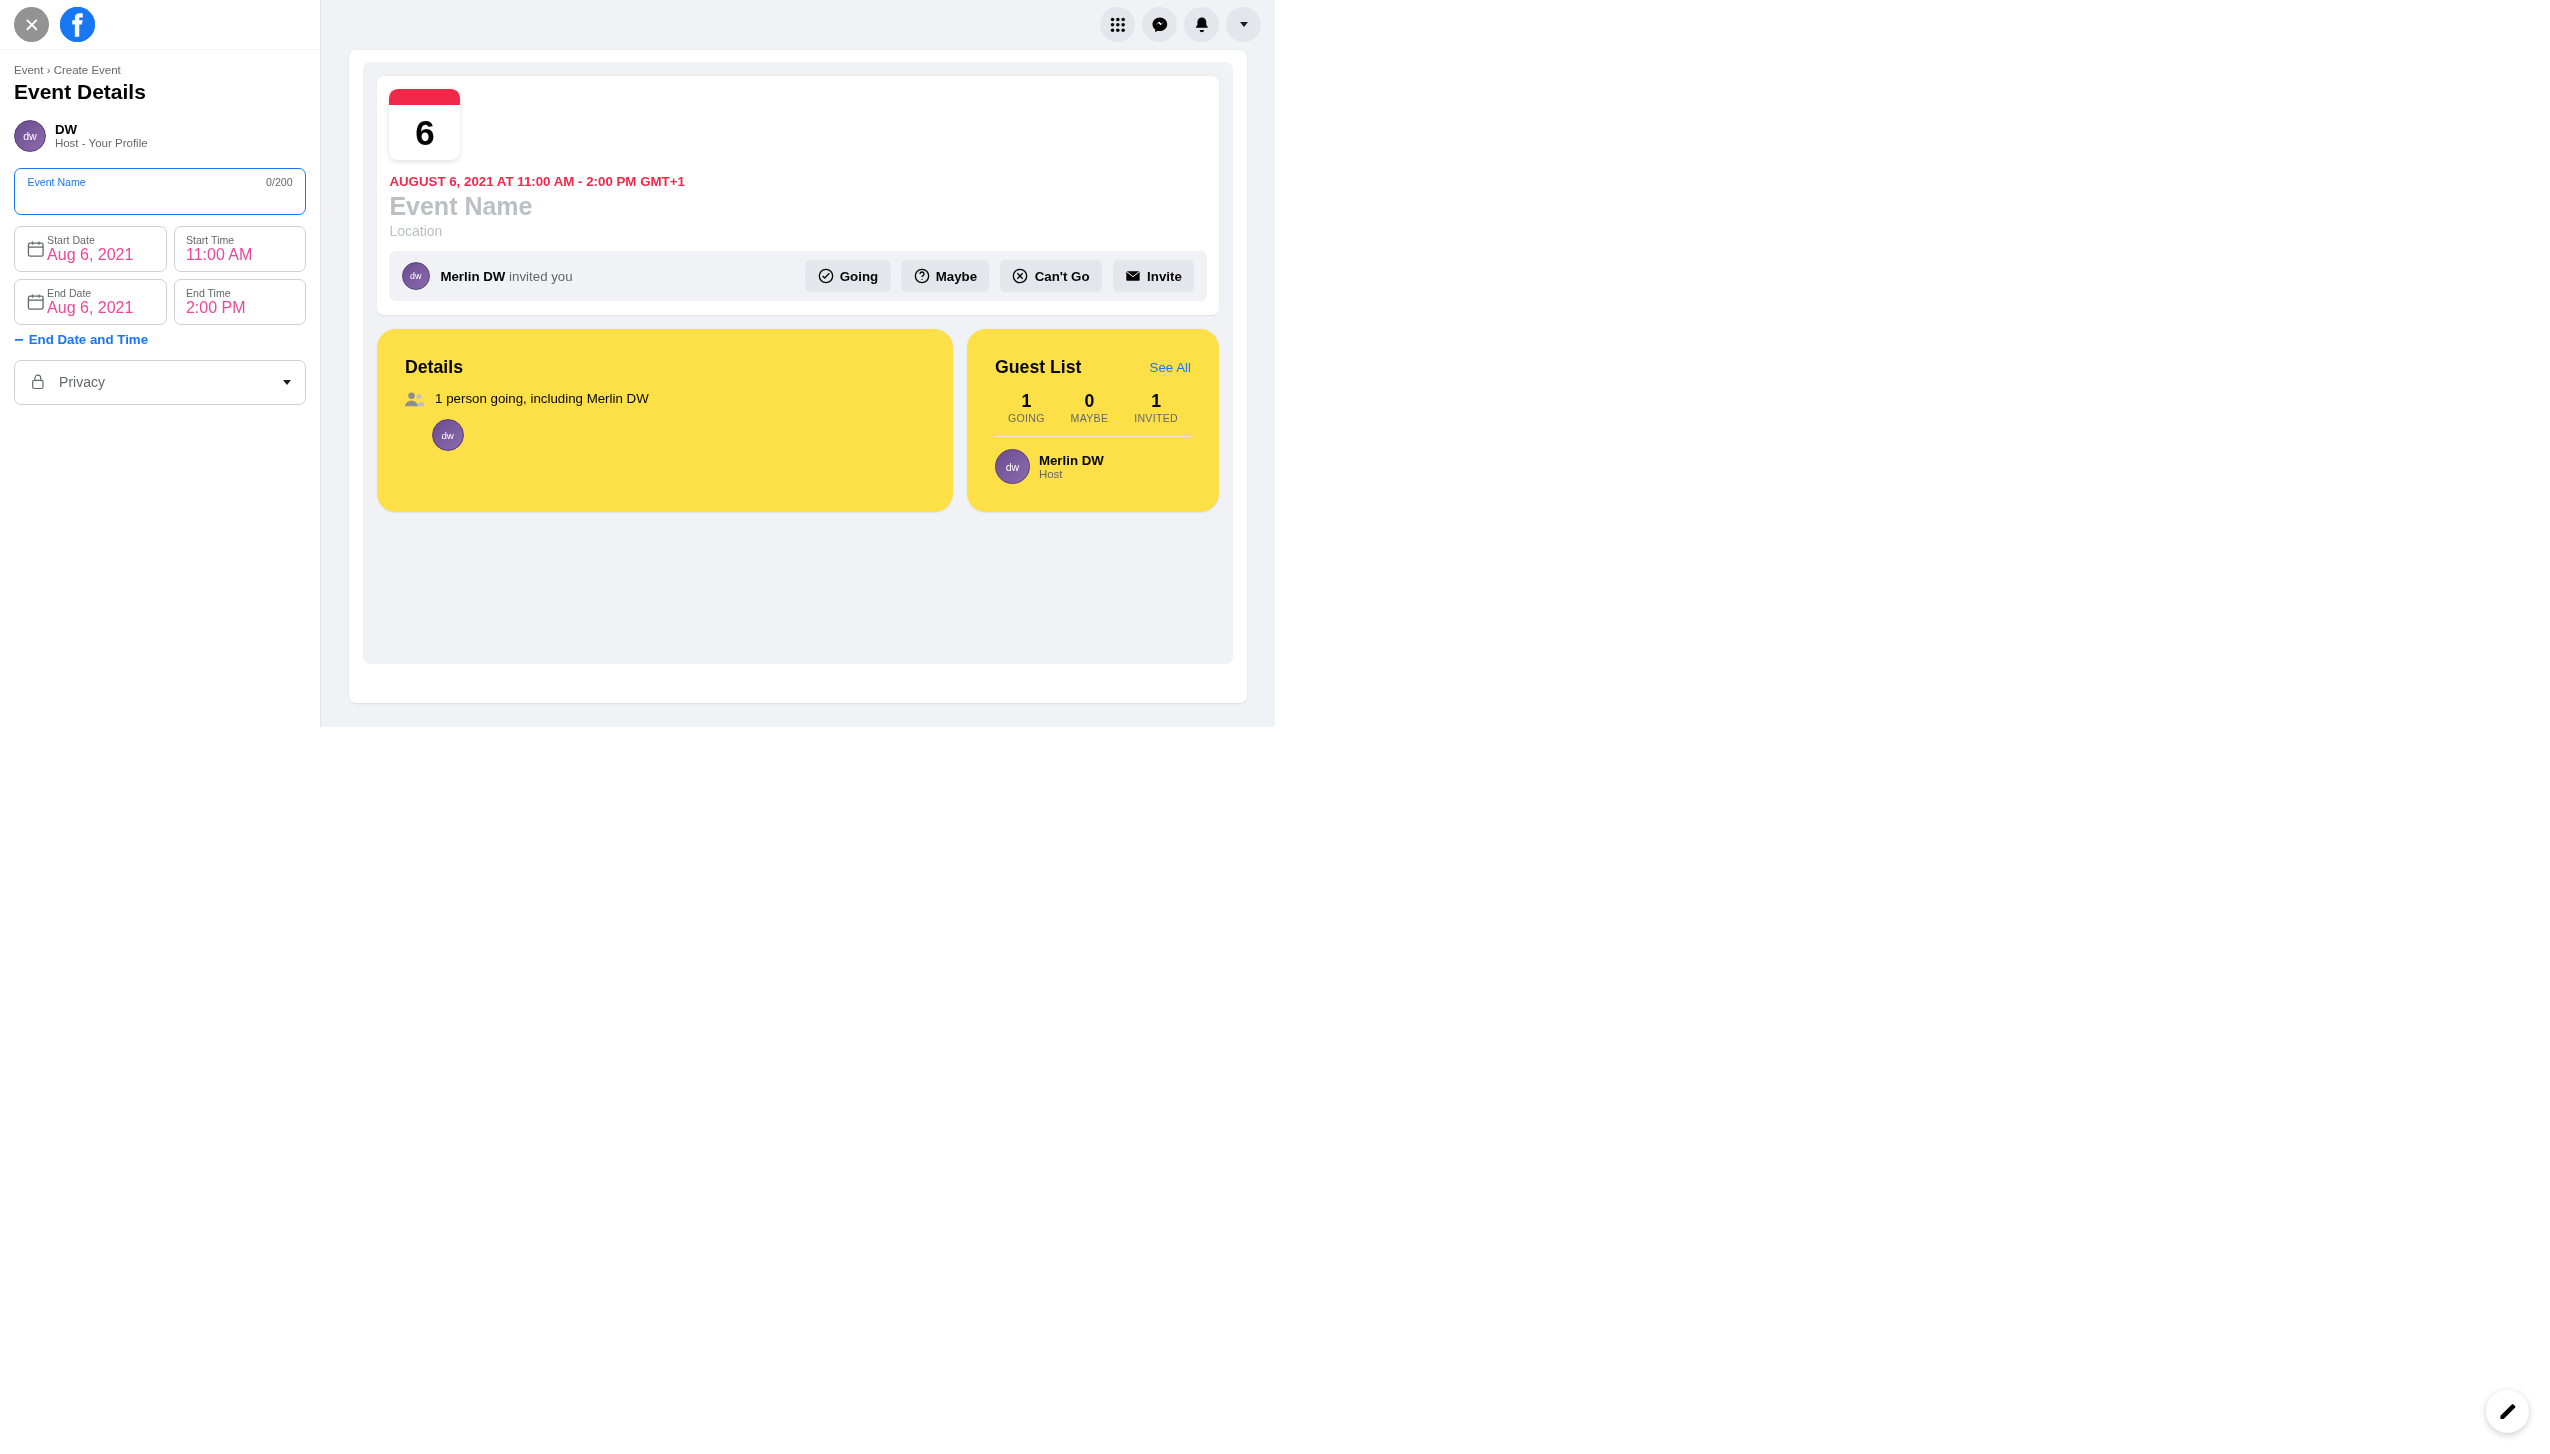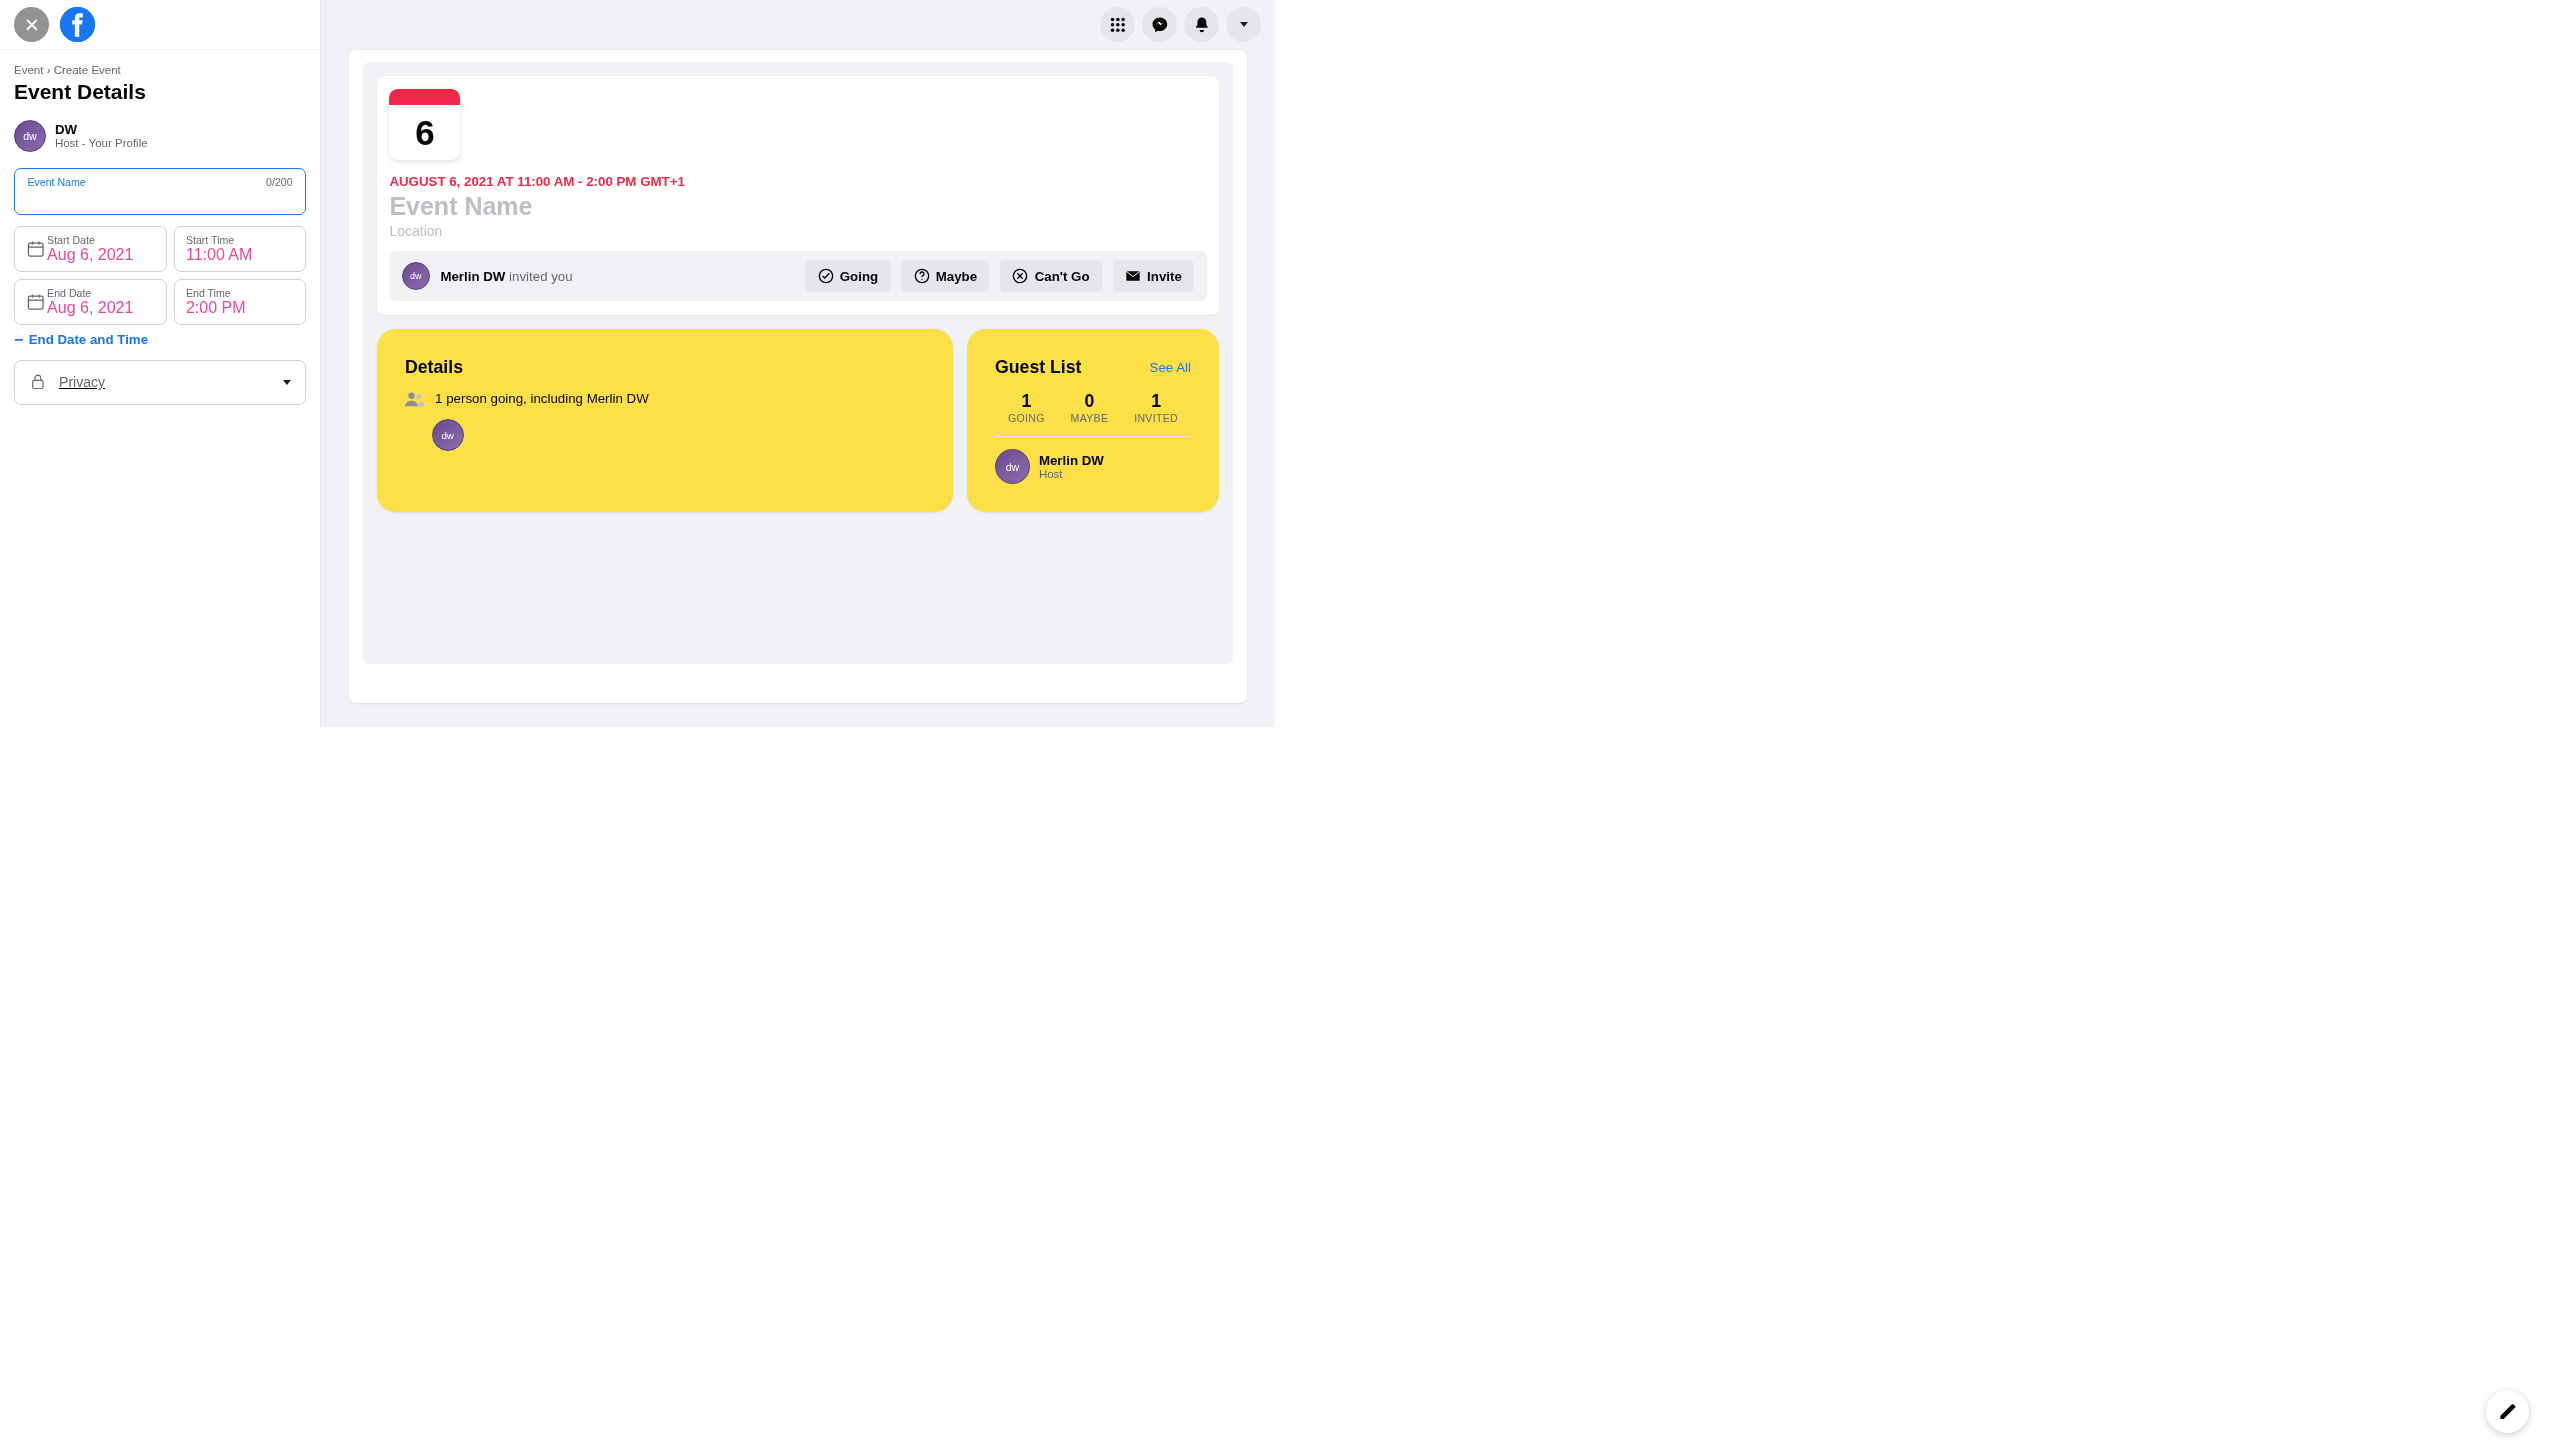--- a/index.html
+++ b/index.html
@@ -23,21 +23,21 @@
 .input-label-row { display: flex; justify-content: space-between; font-size: 10.6px; color: #1877f2; }
 .input-counter { color: #65676b; }
 .text-input { width: 100%; border: none; outline: none; font-size: 13.3px; margin-top: 2.7px; background: transparent; }
 .dt-row { display: flex; gap: 7px; margin-bottom: 7px; }
 .dt-field { border: 0.9px solid #ced0d4; border-radius: 7px; padding: 7px 10.6px; display: flex; align-items: center; gap: 2px; flex: 1; cursor: pointer; }
 .dt-field.wdate { flex: 1.2; }
 .dt-label { font-size: 10.6px; color: #65676b; }
 .dt-val { font-size: 16px; color: #ec4899; }
 .end-toggle { display: flex; align-items: center; gap: 5.3px; color: #1877f2; font-size: 13.3px; font-weight: 600; cursor: pointer; margin: 5.3px 0 12.4px; }
 .end-toggle .dash { font-size: 16px; font-weight: 700; line-height: 1; }
-.privacy-field { border: 0.9px solid #ced0d4; border-radius: 7px; padding: 12.4px 14px; display: flex; align-items: center; gap: 12.4px; cursor: pointer; text-decoration: underline; }
+.privacy-field { border: 0.9px solid #ced0d4; border-radius: 7px; padding: 12.4px 14px; display: flex; align-items: center; gap: 12.4px; cursor: pointer; }
 .privacy-text { flex: 1; font-size: 14px; color: #65676b; }
 .caret { width: 0; height: 0; border-left: 4.4px solid transparent; border-right: 4.4px solid transparent; border-top: 5.3px solid #1c1e21; }
 .sidebar-footer { padding: 14px; border-top: 0.9px solid #f7f7f7; }
 .progress { display: flex; gap: 5.3px; margin-bottom: 12.4px; }
 .progress .seg { height: 6.2px; border-radius: 3.5px; flex: 1; background: #e4e6eb; }
 .progress .seg.active { background: #1877f2; }
 .btn-row { display: flex; gap: 7px; }
 .btn { border: none; border-radius: 5.3px; padding: 8.9px 12.4px; font-size: 13.3px; font-weight: 600; cursor: pointer; }
 .btn-back { background: #e4e6eb; color: #050505; }
 .btn-next { flex: 1; background: #e4e6eb; color: #bcc0c4; cursor: not-allowed; }

